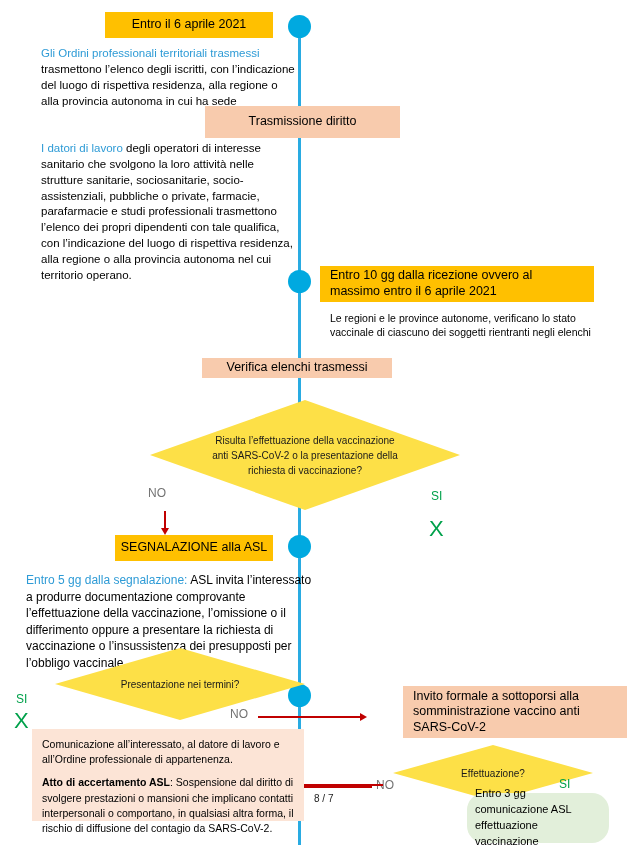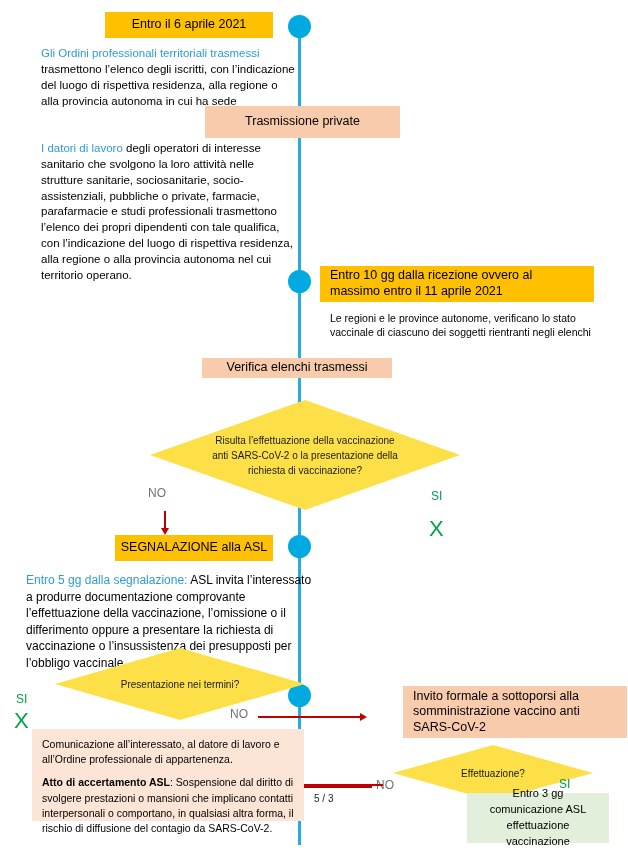--- a/index.html
+++ b/index.html
@@ -44,23 +44,24 @@
     font-size: 12.5px;
   }
   .box-peach {
     background: #F8CBAD;
     font-size: 12.5px;
   }
   .box-green {
     background: #E2EFDA;
     font-size: 11px;
     justify-content: flex-start;
-    text-align: center;
+    text-align: left;
     padding: 6px 8px;
     line-height: 1.45;
+    border-radius: 17px;
   }
   .box-textpanel {
     position: absolute;
     box-sizing: border-box;
     background: #FCE4D6;
     font-size: 10.5px;
     line-height: 1.45;
     color: #000000;
     padding: 8px 10px 8px 10px;
     text-align: left;
@@ -148,27 +149,27 @@
   <div class="timeline-dot" style="left:288px; top:270px; width:23px; height:23px;"></div>
   <div class="timeline-dot" style="left:288px; top:535px; width:23px; height:23px;"></div>
   <div class="timeline-dot" style="left:288px; top:684px; width:23px; height:23px;"></div>
 
   <div class="box box-yellow" style="left:105px; top:12px; width:168px; height:26px;">Entro il 6 aprile 2021</div>
 
   <div class="para" style="left:41px; top:46px; width:257px; font-size:11.5px;">
     <span class="hl">Gli Ordini professionali territoriali trasmessi</span><span> trasmettono l’elenco degli iscritti, con l’indicazione del luogo di rispettiva residenza, alla regione o alla provincia autonoma in cui ha sede</span>
   </div>
 
-  <div class="box box-peach" style="left:205px; top:106px; width:195px; height:32px;">Trasmissione private</div>
+  <div class="box box-peach" style="left:205px; top:106px; width:195px; height:32px;">Trasmissione diritto</div>
 
   <div class="para" style="left:41px; top:141px; width:252px; font-size:11.5px;">
     <span class="hl">I datori di lavoro</span><span> degli operatori di interesse sanitario che svolgono la loro attività nelle strutture sanitarie, sociosanitarie, socio-assistenziali, pubbliche o private, farmacie, parafarmacie e studi professionali trasmettono l’elenco dei propri dipendenti con tale qualifica, con l’indicazione del luogo di rispettiva residenza, alla regione o alla provincia autonoma nel cui territorio operano.</span>
   </div>
 
-  <div class="box box-yellow" style="left:320px; top:266px; width:274px; height:36px; padding:0 10px;">Entro 10 gg dalla ricezione ovvero al massimo entro il 11 aprile 2021</div>
+  <div class="box box-yellow" style="left:320px; top:266px; width:274px; height:36px; padding:0 10px;">Entro 10 gg dalla ricezione ovvero al massimo entro il 6 aprile 2021</div>
 
   <div class="para" style="left:330px; top:311px; width:262px; font-size:10.5px;">Le regioni e le province autonome, verificano lo stato vaccinale di ciascuno dei soggetti rientranti negli elenchi</div>
 
   <div class="box box-peach" style="left:202px; top:358px; width:190px; height:20px;">Verifica elenchi trasmessi</div>
 
   <div class="diamond" style="left:150px; top:400px; width:310px; height:110px;">
     <div class="inner">Risulta l’effettuazione della vaccinazione anti SARS-CoV-2 o la presentazione della richiesta di vaccinazione?</div>
   </div>
 
   <div class="lbl lbl-no" style="left:148px; top:486px;">NO</div>
@@ -211,15 +212,15 @@
 
   <div class="box box-green" style="left:467px; top:793px; width:142px; height:50px;">Entro 3 gg comunicazione ASL effettuazione vaccinazione</div>
 
   <div class="box-textpanel" style="left:32px; top:729px; width:272px; height:92px;">
     <div style="margin:0 0 8px 0;">Comunicazione all’interessato, al datore di lavoro e all’Ordine professionale di appartenenza.</div>
     <div>
       <b>Atto di accertamento ASL</b><span>: Sospensione dal diritto di svolgere prestazioni o mansioni che implicano contatti interpersonali o comportano, in qualsiasi altra forma, il rischio di diffusione del contagio da SARS-CoV-2.</span>
     </div>
   </div>
 
-  <div class="pagenum" style="left:314px; top:793px;">5 / 3</div>
+  <div class="pagenum" style="left:314px; top:793px;">8 / 7</div>
 
 </div>
 
 </body></html>

